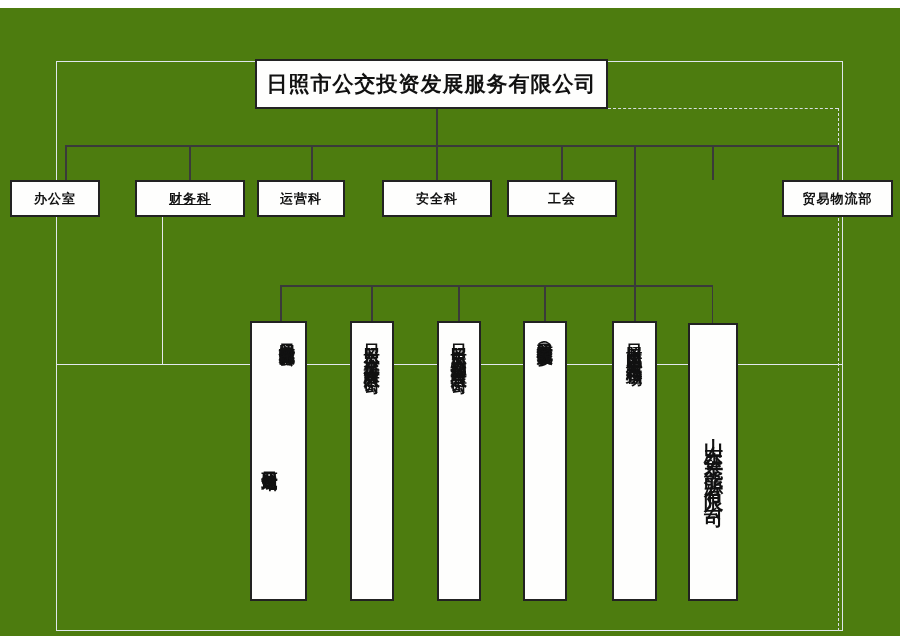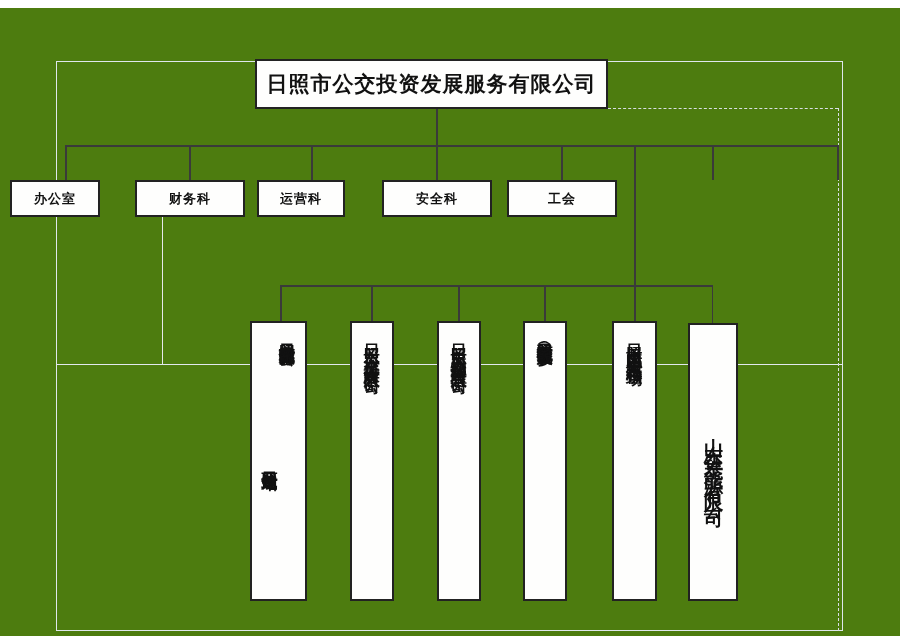--- a/index.html
+++ b/index.html
@@ -92,31 +92,34 @@
   <div class="vline" style="left:544px; top:277px; height:36px;"></div>
   <div class="vline" style="left:711.5px; top:277px; height:38px;"></div>
 
   <div class="box root-box">
     <span>日照市公交投资发展服务有限公司</span>
   </div>
 
   <div class="box dept-box" style="left:10px;  width:90px;">
     <span>办公室</span>
   </div>
-  <div class="box dept-box" style="left:135px; width:110px;">
+  <div class="box dept-box" style="left:135px; width:110px;text-decoration:underline;">
     <span>财务科</span>
   </div>
   <div class="box dept-box" style="left:257px; width:88px;">
     <span>运营科</span>
   </div>
   <div class="box dept-box" style="left:382px; width:110px;">
     <span>安全科</span>
   </div>
   <div class="box dept-box" style="left:507px; width:110px;">
     <span>工会</span>
+  </div>
+  <div class="box dept-box" style="left:782px; width:111px;">
+    <span>贸易物流部</span>
   </div>
 
   <div class="box sub-box" style="left:250px; width:57px;">
     <div class="vtext v-center ls0">日照西站加气站</div>
     <div class="vtext v-top ls0">日照市公交投资发展服务有限公司</div>
   </div>
   <div class="box sub-box" style="left:350px; width:44px;">
     <div class="vtext v-top ls3">日照市公交广告传媒有限公司</div>
   </div>
   <div class="box sub-box" style="left:437px; width:44px;">

